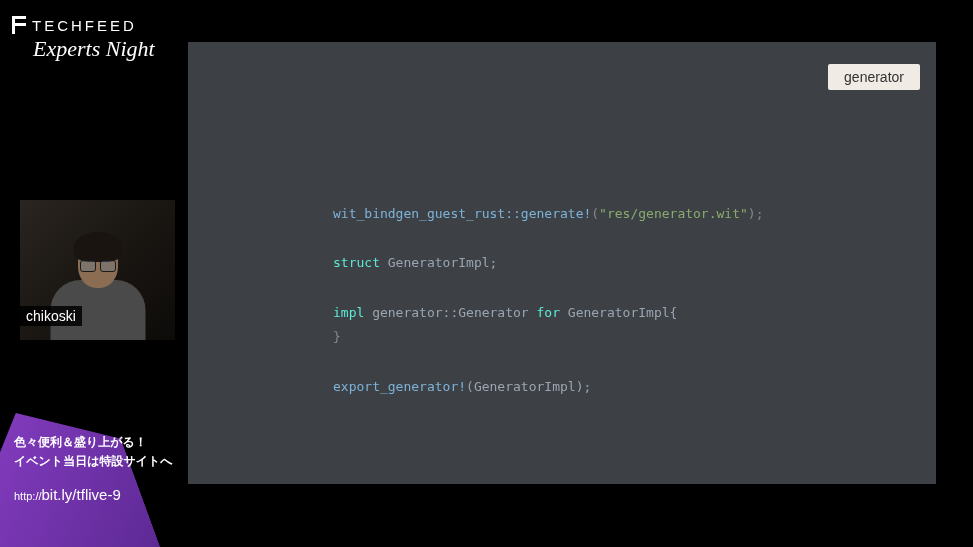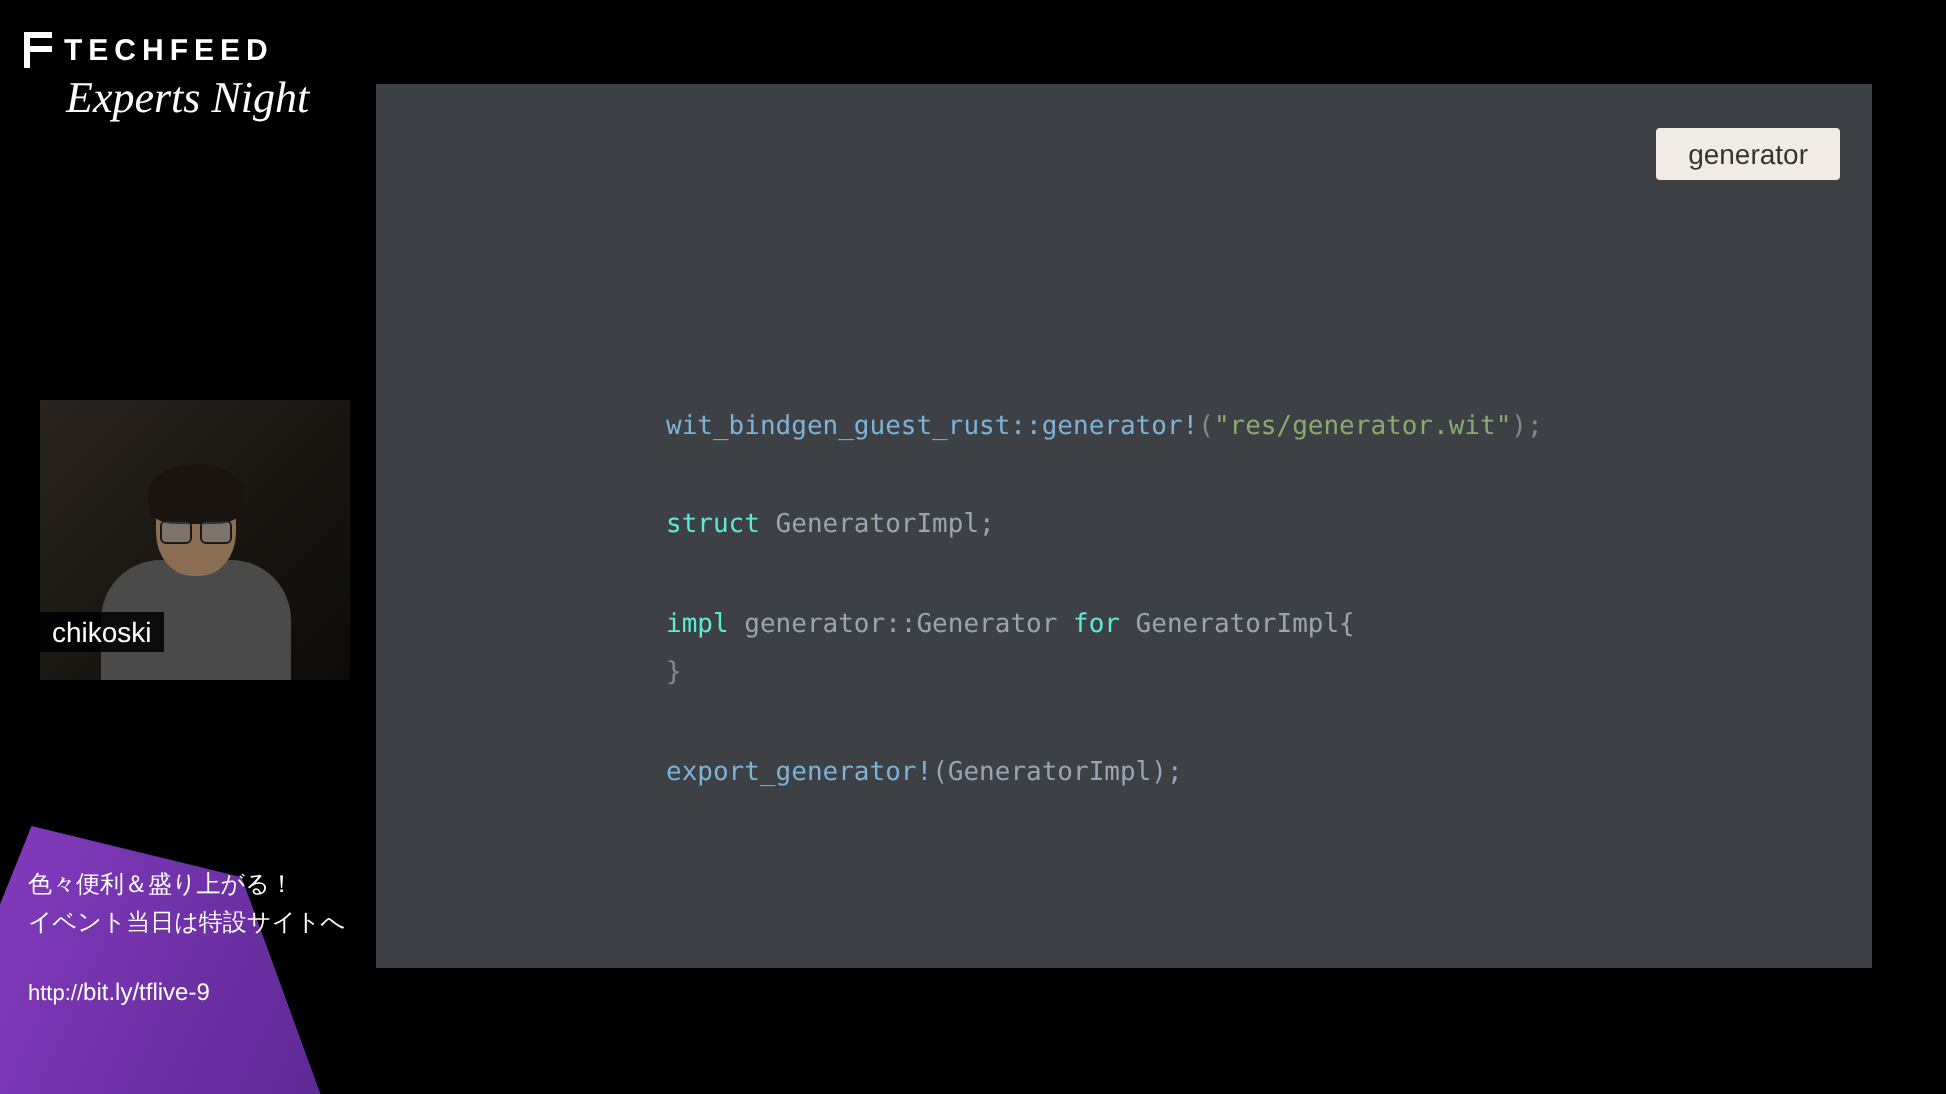--- a/index.html
+++ b/index.html
@@ -22,21 +22,21 @@
       width: 175px;
       height: 100%;
       background: #000;
     }
     .logo-area {
       padding: 16px 12px 6px 12px;
       color: #fff;
     }
     .logo-techfeed {
       font-size: 15px;
-      font-weight: 700;
+      font-weight: 400;
       letter-spacing: 3px;
       display: flex;
       align-items: center;
       gap: 6px;
     }
     .logo-f {
       display: inline-block;
       width: 14px;
       height: 18px;
       position: relative;
@@ -163,30 +163,31 @@
       transform: rotate(-20deg);
       clip-path: polygon(0 50%, 50% 0, 100% 30%, 100% 100%, 0 100%);
     }
     .promo-text {
       position: absolute;
       left: 14px;
       bottom: 76px;
       color: #fff;
       font-size: 12px;
       line-height: 1.6;
+      font-weight: bold;
     }
     .url-text {
       position: absolute;
       left: 14px;
       bottom: 44px;
       color: #fff;
       font-size: 11px;
     }
     .url-text .url-main {
-      font-size: 12px;
+      font-size: 15px;
     }
     .hashtag {
       position: absolute;
       left: 14px;
       bottom: 18px;
       color: #fff;
       font-size: 16px;
     }
     .slide-area {
       position: absolute;
@@ -255,21 +256,21 @@
   </div>
   <div class="url-text">
     <span>http://</span><span class="url-main">bit.ly/tflive-9</span>
   </div>
 </div>
 
 <div class="slide-area">
   <div class="slide-badge">generator</div>
 
   <div class="code-block">
-    <div class="code-line"><span class="tok-macro">wit_bindgen_guest_rust::generator!</span><span class="tok-punct">(</span><span class="tok-string">"res/generator.wit"</span><span class="tok-punct">);</span></div>
+    <div class="code-line"><span class="tok-macro">wit_bindgen_guest_rust::generate!</span><span class="tok-punct">(</span><span class="tok-string">"res/generator.wit"</span><span class="tok-punct">);</span></div>
     <div class="code-line"> </div>
     <div class="code-line"><span class="tok-keyword">struct</span><span class="tok-type"> GeneratorImpl;</span></div>
     <div class="code-line"> </div>
     <div class="code-line"><span class="tok-keyword">impl</span><span class="tok-type"> generator::Generator </span><span class="tok-keyword">for</span><span class="tok-type"> GeneratorImpl{</span></div>
     <div class="code-line"><span class="tok-punct">}</span></div>
     <div class="code-line"> </div>
     <div class="code-line"><span class="tok-macro">export_generator!</span><span class="tok-type">(GeneratorImpl);</span></div>
   </div>
 </div>
 

